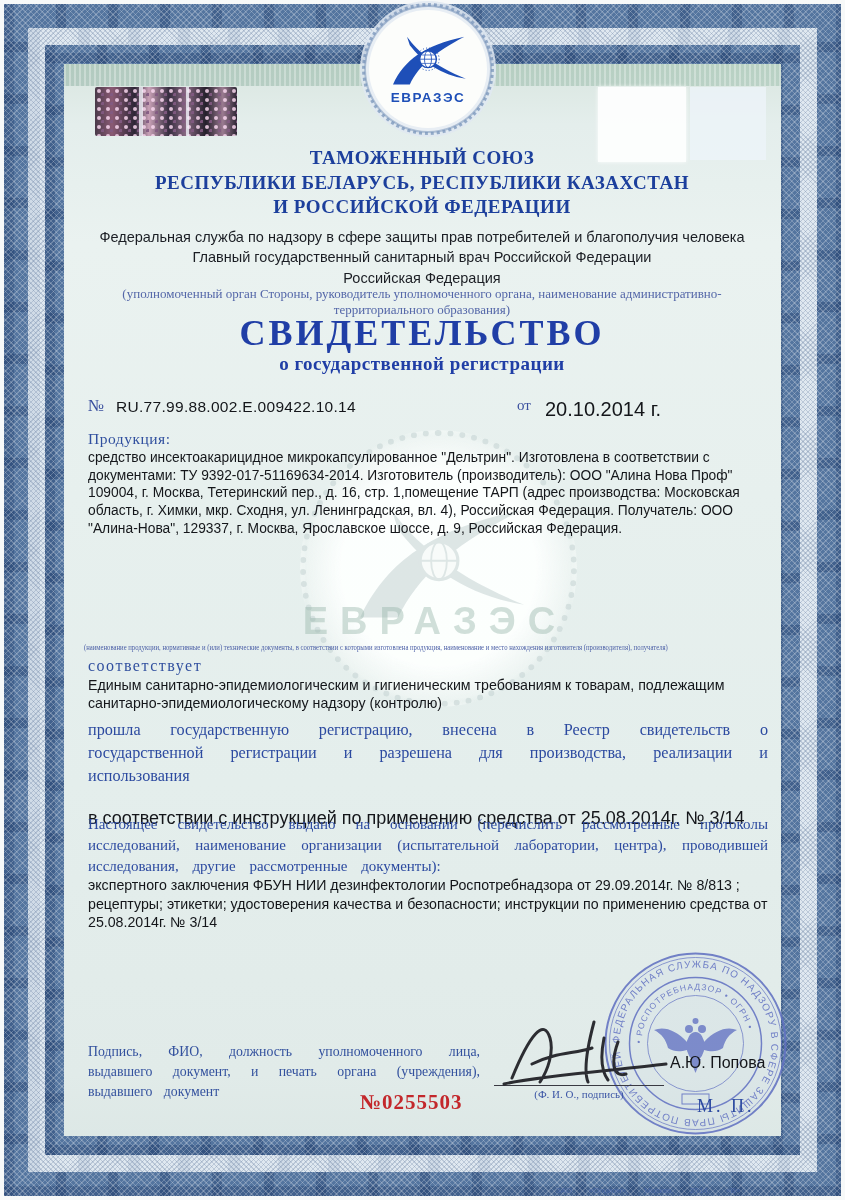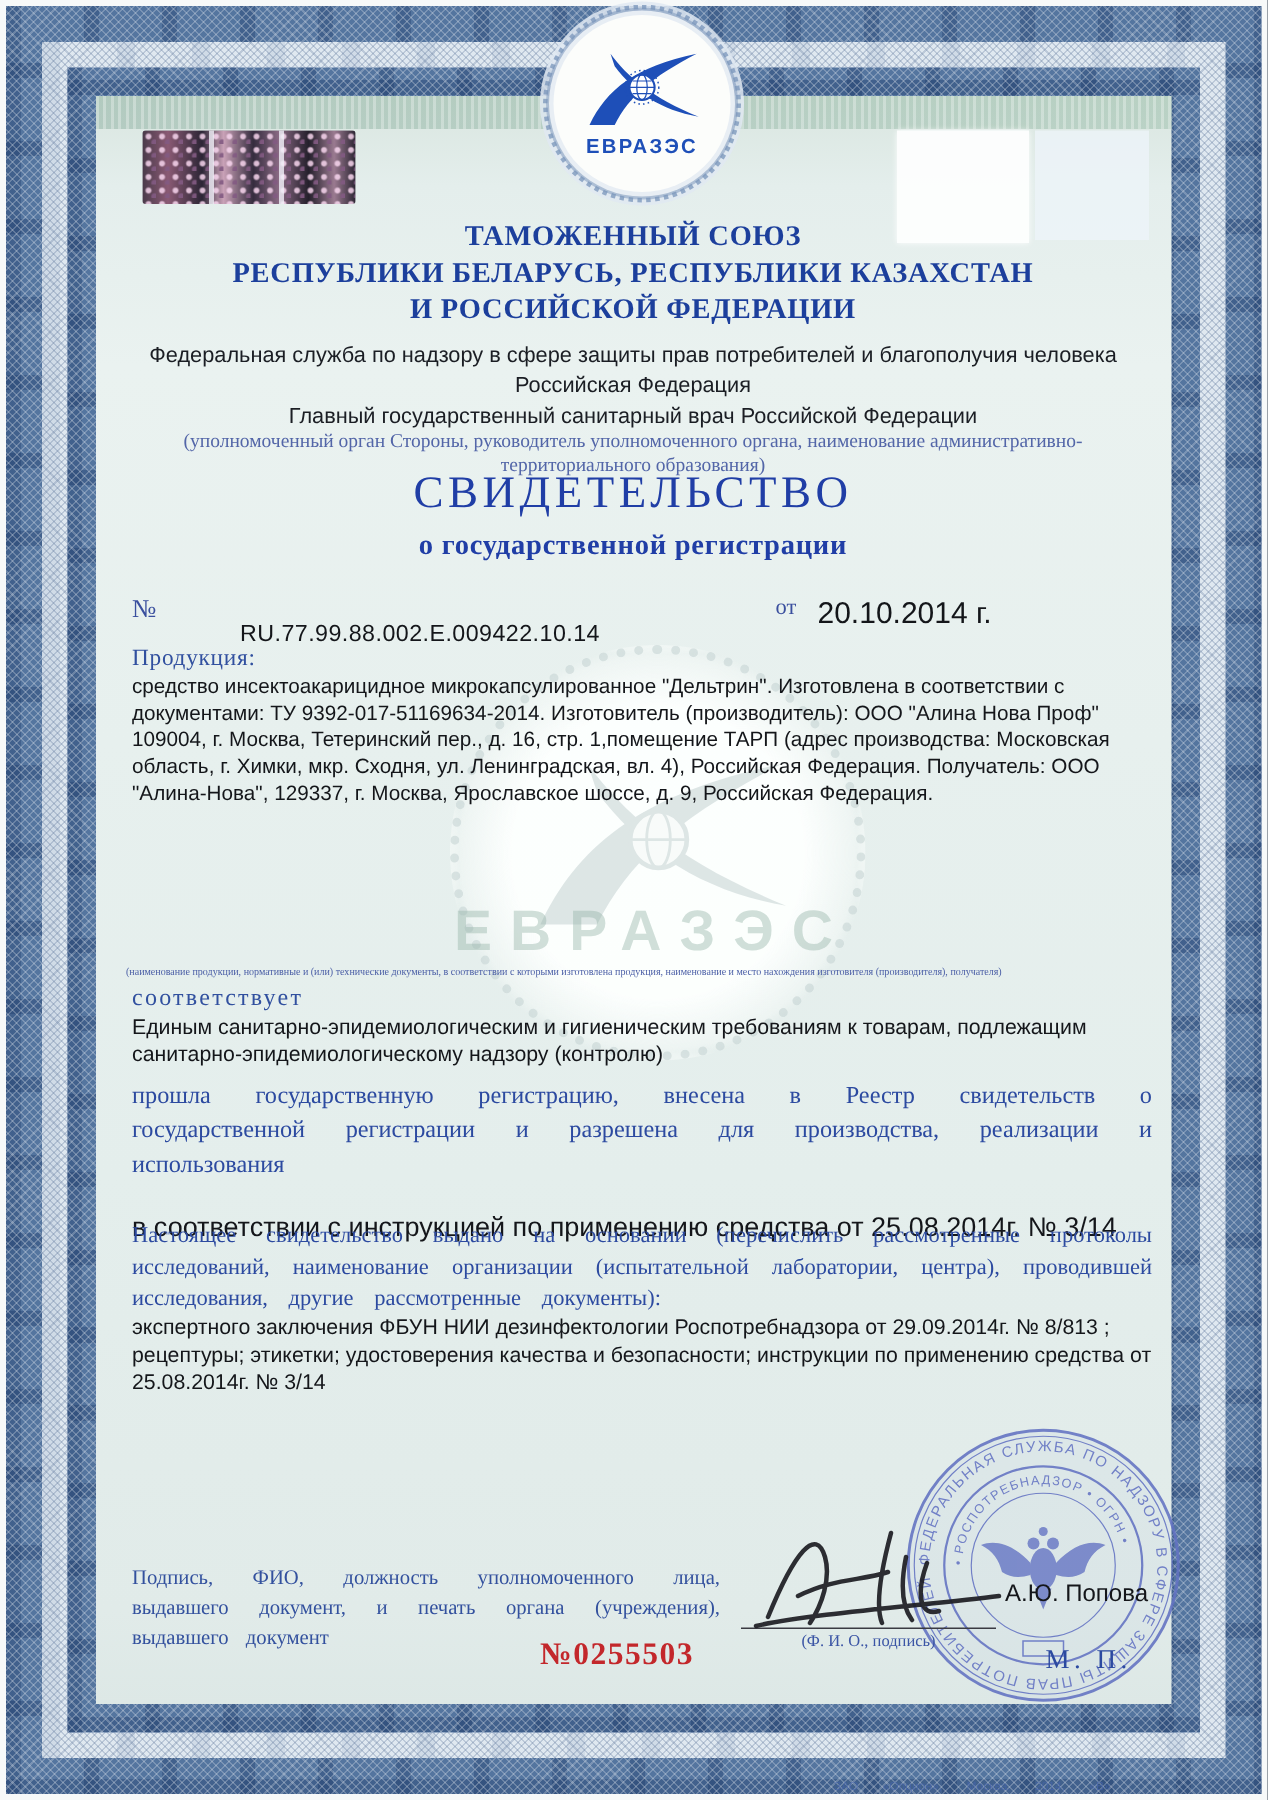--- a/index.html
+++ b/index.html
@@ -68,26 +68,26 @@
   
   .abs{position:absolute;z-index:3;}
   .center{text-align:center;}
   .blue-serif{color:#2c4aa0;}
   .sans{font-family:"Liberation Sans",sans-serif;color:#14161a;}
   .header-block{left:84px;top:146px;width:676px;}
   .union-line{font-weight:bold;font-size:19px;line-height:1.3;color:#1c3f9c;letter-spacing:.5px;}
   .authority{margin-top:7px;font-family:"Liberation Sans",sans-serif;font-size:14.5px;
     line-height:1.4;color:#1b1e24;}
   .header-caption{left:84px;top:286px;width:676px;font-size:13px;color:#5366a8;}
-  .doc-title{left:84px;top:312px;width:676px;font-weight:normal;font-size:30px;
+  .doc-title{left:84px;top:312px;width:676px;font-weight:bold;font-size:36px;
     letter-spacing:3px;color:#203ea6;}
   .doc-subtitle{left:84px;top:353px;width:676px;font-weight:bold;font-size:19px;
     letter-spacing:.5px;color:#203ea6;}
   .no-sign{left:88px;top:396px;font-size:17px;color:#3a4f9e;}
-  .reg-number{left:116px;top:414px;font-size:15.5px;letter-spacing:.3px;margin-left:44px;}
+  .reg-number{left:116px;top:398px;font-size:15.5px;letter-spacing:.3px;}
   .ot-label{left:517px;top:397px;font-size:15px;color:#3a4f9e;}
   .reg-date{left:545px;top:398px;font-size:20px;}
   .product-label{left:88px;top:430px;font-size:15.5px;color:#31509f;letter-spacing:.5px;}
   .product-text{left:88px;top:449px;width:680px;font-size:13.8px;line-height:1.28;}
   .mid-caption{left:84px;top:644px;width:690px;font-size:7.2px;color:#4a5ea6;white-space:nowrap;
     transform:scaleX(.93);transform-origin:left center;}
   .sootv{left:88px;top:657px;font-size:16px;color:#31509f;letter-spacing:1.5px;text-align:right;}
   .edinym{left:88px;top:676px;width:680px;font-size:14.2px;line-height:1.3;}
   .proshla{left:88px;top:719px;width:680px;font-size:16.2px;line-height:1.42;
     text-align:justify;word-spacing:12px;}
@@ -152,22 +152,22 @@
     </span>
   </div>
   <div class="watermark-text">ЕВРАЗЭС</div>
 
   <div class="abs header-block center">
     <div class="union-line">ТАМОЖЕННЫЙ СОЮЗ</div>
     <div class="union-line">РЕСПУБЛИКИ БЕЛАРУСЬ, РЕСПУБЛИКИ КАЗАХСТАН</div>
     <div class="union-line">И РОССИЙСКОЙ ФЕДЕРАЦИИ</div>
     <div class="authority">
       <div>Федеральная служба по надзору в сфере защиты прав потребителей и благополучия человека</div>
+      <div>Главный государственный санитарный врач Российской Федерации</div>
       <div>Российская Федерация</div>
-      <div>Главный государственный санитарный врач Российской Федерации</div>
     </div>
   </div>
   <div class="abs header-caption center">(уполномоченный орган Стороны, руководитель уполномоченного органа, наименование административно-территориального образования)</div>
 
   <div class="abs doc-title center">СВИДЕТЕЛЬСТВО</div>
   <div class="abs doc-subtitle center">о государственной регистрации</div>
 
   <div class="abs no-sign">№</div>
   <div class="abs reg-number sans">RU.77.99.88.002.Е.009422.10.14</div>
   <div class="abs ot-label">от</div>

